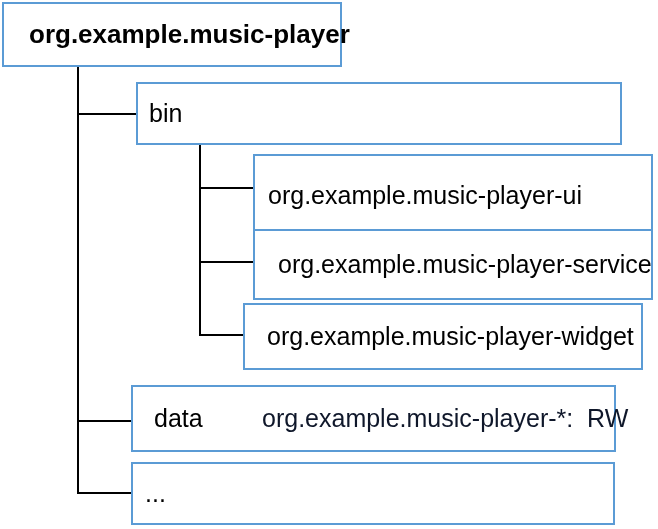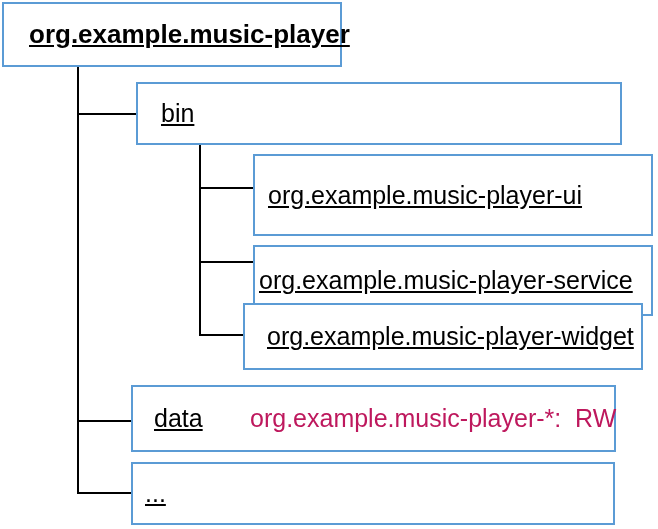--- a/index.html
+++ b/index.html
@@ -18,55 +18,53 @@
   .node {
     position: absolute;
     box-sizing: border-box;
     border: 2px solid #5B9BD5;
     background: #ffffff;
     display: flex;
     align-items: center;
     color: #000000;
     font-size: 25px;
     white-space: pre;
-    text-decoration: underline;
   }
   .node .label {
     display: inline-block;
   }
   .node-root {
     left: 2px; top: 2px; width: 340px; height: 65px;
     font-weight: bold; font-size: 26px;
     padding-left: 25px;
   }
   .node-bin {
     left: 136px; top: 82px; width: 486px; height: 63px;
-    padding-left: 23px;
+    padding-left: 11px;
   }
   .node-ui {
     left: 253px; top: 154px; width: 400px; height: 82px;
     padding-left: 13px;
   }
   .node-service {
     left: 253px; top: 229px; width: 400px; height: 71px;
-    padding-left: 4px;
-    margin-top: 16px;
+    padding-left: 23px;
   }
   .node-widget {
     left: 243px; top: 303px; width: 400px; height: 67px;
     padding-left: 22px;
   }
   .node-data {
     left: 131px; top: 385px; width: 485px; height: 67px;
     padding-left: 21px;
   }
   .node-data .annotation {
     position: absolute;
-    left: 117px;
-    color: #be185d;
+    left: 129px;
+    color: #0f172a;
     white-space: pre;
   }
   .node-ellipsis {
     left: 131px; top: 462px; width: 484px; height: 63px;
     padding-left: 12px;
   }
   .line {
     position: absolute;
     background: #000000;
   }

